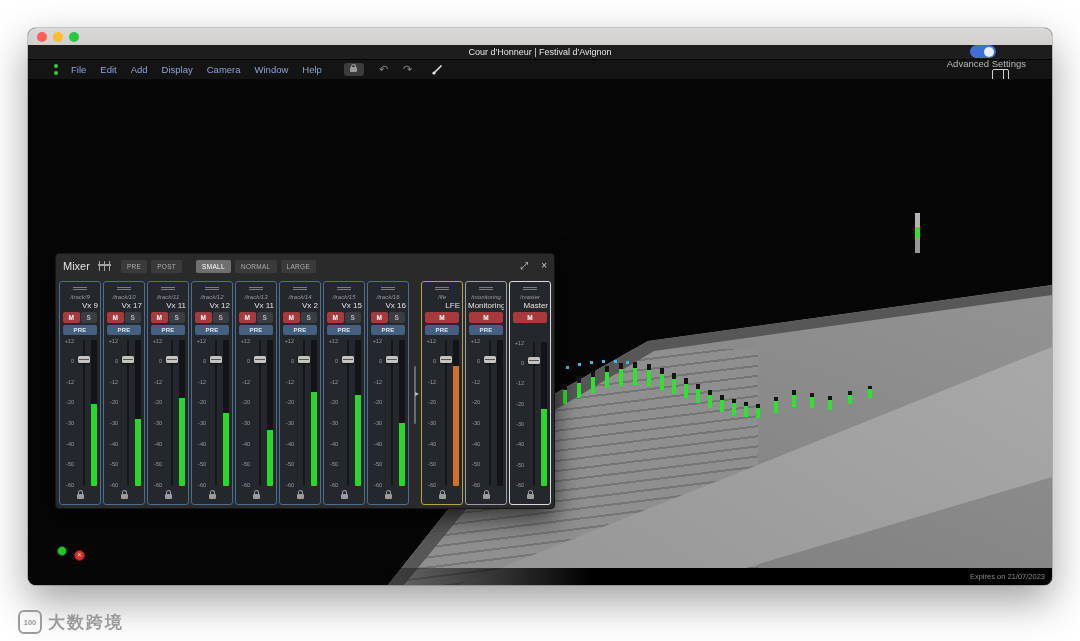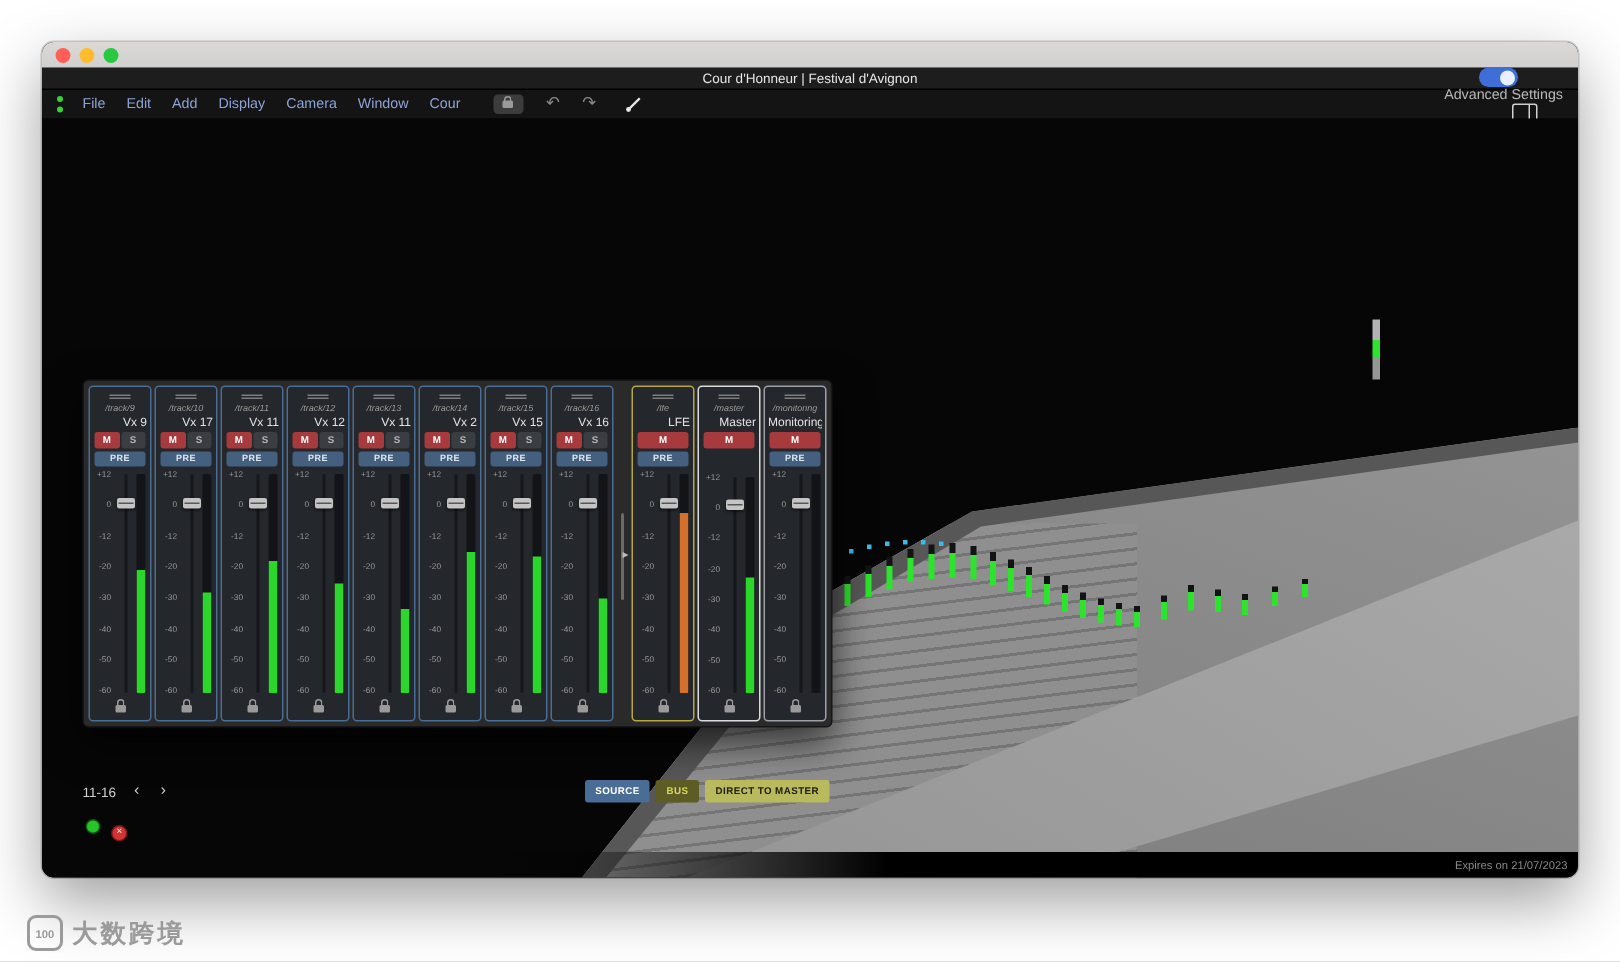--- a/index.html
+++ b/index.html
@@ -9,21 +9,21 @@
   
   .window{position:absolute;left:28px;top:28px;width:1024px;height:557px;border-radius:8px;
           overflow:hidden;background:#000;box-shadow:0 16px 42px rgba(0,0,0,.38),0 0 0 1px rgba(0,0,0,.18);}
   .titlebar{height:17px;background:linear-gradient(#dbd9d8,#d2d0cf);display:flex;align-items:center;position:relative;}
   .lights{display:flex;gap:6px;margin-left:9px;z-index:2;}
   .light{width:10px;height:10px;border-radius:50%;}
   .light.red{background:#ff5f57;}.light.yellow{background:#febc2e;}.light.green{background:#28c840;}
   .wtitle{position:absolute;left:0;right:0;text-align:center;font-size:9.5px;font-weight:700;color:#444;}
   .subtitlebar{height:15px;background:#1d1d1d;display:flex;align-items:center;justify-content:center;
                font-size:9px;color:#e6e6e6;border-bottom:1px solid #000;box-sizing:border-box;}
-  .menubar{height:19px;background:#141414;display:flex;align-items:center;padding:0 10px;}
+  .menubar{height:19px;background:#141414;display:flex;align-items:center;padding:0 26px;}
   .statusdots{display:flex;flex-direction:column;gap:3px;margin-right:13px;}
   .sdot{width:4px;height:4px;border-radius:50%;background:#35d435;}
   .menu-item{font-size:9.5px;color:#8da3d6;margin-right:14px;cursor:default;}
   .lockbtn{width:20px;height:13px;background:#3c3c3c;border-radius:3px;display:flex;align-items:center;
            justify-content:center;margin-left:8px;}
   .padlock{position:relative;width:7px;height:5px;background:#9a9a9a;border-radius:1px;display:inline-block;}
   .padlock::before{content:"";position:absolute;left:1px;top:-3.5px;width:3px;height:3px;
                    border:1.2px solid #9a9a9a;border-bottom:none;border-radius:3px 3px 0 0;}
   .histbtn{color:#8a8a8a;font-size:11px;margin-left:15px;line-height:1;}
   .wand{margin-left:19px;display:inline-flex;}
@@ -144,21 +144,21 @@
       <div class="statusdots">
         <span class="sdot"></span>
         <span class="sdot"></span>
       </div>
       <span class="menu-item">File</span>
       <span class="menu-item">Edit</span>
       <span class="menu-item">Add</span>
       <span class="menu-item">Display</span>
       <span class="menu-item">Camera</span>
       <span class="menu-item">Window</span>
-      <span class="menu-item">Cour</span>
+      <span class="menu-item">Help</span>
 
       <span class="lockbtn">
           <span class="padlock"></span>
         </span>
       <span class="histbtn">↶</span>
       <span class="histbtn">↷</span>
       <span class="wand">
         <svg width="13" height="13" viewBox="0 0 13 13">
           <line x1="2.5" y1="10.5" x2="10.5" y2="2.5" stroke="#e8e8e8" stroke-width="1.6"></line>
           <circle cx="3" cy="10" r="1.6" fill="#e8e8e8"></circle>
@@ -178,20 +178,32 @@
         <div class="gray-base"></div>
         <div class="gray-steps"></div>
         <div class="gray-platform"></div>
         <div class="gray-rim"></div>
       </div>
       <div class="speaker-tall"></div>
       <div class="bottomband"></div>
       <div class="expires">Expires on 21/07/2023</div>
 
       <div class="mixer">
+        <div class="mixer-header">
+          <span class="mixer-title">Mixer</span>
+          <span class="mixer-icon"></span>
+          <span class="hbtn">PRE</span>
+          <span class="hbtn">POST</span>
+          <span class="hbtn first-size sel">SMALL</span>
+          <span class="hbtn">NORMAL</span>
+          <span class="hbtn">LARGE</span>
+          <span class="hspacer"></span>
+          <span class="hicon">⤢</span>
+          <span class="hicon">×</span>
+        </div>
         <div class="mixer-body">
           <div class="chan-group" id="channels">
               <div class="strip" style="border-color:#4a6d96">
     <div class="handle">
                   <i></i>
                   <i></i>
                 </div>
     <div class="spath">/track/9</div>
     <div class="sname">Vx 9</div>
     <div class="msrow">
@@ -491,20 +503,54 @@
         <span class="knob" style="top:12%"></span>
       </div>
       <div class="metercol">
         <span class="fill" style="height:82%;background:#d4702a"></span>
       </div>
     </div>
     <div class="lockrow">
                   <span class="padlock"></span>
                 </div>
   </div>
+              <div class="strip" style="border-color:#9aa0a6">
+    <div class="handle">
+                  <i></i>
+                  <i></i>
+                </div>
+    <div class="spath">/monitoring</div>
+    <div class="sname">Monitoring</div>
+    <div class="msrow">
+      <span class="mbtn">M</span>
+
+    </div>
+    <span class="prebtn">PRE</span>
+    <div class="faderarea">
+      <div class="scalecol">
+                    <span>+12</span>
+                    <span>0</span>
+                    <span>-12</span>
+                    <span>-20</span>
+                    <span>-30</span>
+                    <span>-40</span>
+                    <span>-50</span>
+                    <span>-60</span>
+                  </div>
+      <div class="trackcol">
+        <span class="knob" style="top:12%"></span>
+      </div>
+      <div class="metercol">
+        <span class="fill" style="height:0%;background:#2dd62d"></span>
+      </div>
+    </div>
+    <div class="lockrow">
+                  <span class="padlock"></span>
+                </div>
+  </div>
               <div class="strip" style="border-color:#d8dce0">
     <div class="handle">
                   <i></i>
                   <i></i>
                 </div>
     <div class="spath">/master</div>
     <div class="sname">Master</div>
     <div class="msrow">
       <span class="mbtn">M</span>
 
@@ -525,67 +571,24 @@
         <span class="knob" style="top:12%"></span>
       </div>
       <div class="metercol">
         <span class="fill" style="height:53%;background:#2dd62d"></span>
       </div>
     </div>
     <div class="lockrow">
                   <span class="padlock"></span>
                 </div>
   </div>
-              <div class="strip" style="border-color:#9aa0a6">
-    <div class="handle">
-                  <i></i>
-                  <i></i>
-                </div>
-    <div class="spath">/monitoring</div>
-    <div class="sname">Monitoring</div>
-    <div class="msrow">
-      <span class="mbtn">M</span>
-
-    </div>
-    <span class="prebtn">PRE</span>
-    <div class="faderarea">
-      <div class="scalecol">
-                    <span>+12</span>
-                    <span>0</span>
-                    <span>-12</span>
-                    <span>-20</span>
-                    <span>-30</span>
-                    <span>-40</span>
-                    <span>-50</span>
-                    <span>-60</span>
-                  </div>
-      <div class="trackcol">
-        <span class="knob" style="top:12%"></span>
-      </div>
-      <div class="metercol">
-        <span class="fill" style="height:0%;background:#2dd62d"></span>
-      </div>
-    </div>
-    <div class="lockrow">
-                  <span class="padlock"></span>
-                </div>
-  </div>
             </div>
         </div>
       </div>
 
-      <div class="mixer-footer">
-        <span class="pager-label">11-16</span>
-        <span class="pg-chev">‹</span>
-        <span class="pg-chev">›</span>
-        <span class="fspacer"></span>
-        <span class="fbtn fbtn-source">SOURCE</span>
-        <span class="fbtn fbtn-bus">BUS</span>
-        <span class="fbtn fbtn-direct">DIRECT TO MASTER</span>
-      </div>
 
       <div class="marker-g"></div>
       <div class="marker-r">×</div>
     <div class="speaker" style="left: 535px; top: 305px; height: 20px;"></div>
         <div class="speaker" style="left: 549px; top: 298px; height: 21px;"></div>
         <div class="speaker" style="left: 563px; top: 292px; height: 22px;"></div>
         <div class="speaker" style="left: 577px; top: 287px; height: 22px;"></div>
         <div class="speaker" style="left: 591px; top: 284px; height: 23px;"></div>
         <div class="speaker" style="left: 605px; top: 283px; height: 23px;"></div>
         <div class="speaker" style="left: 619px; top: 285px; height: 22px;"></div>

